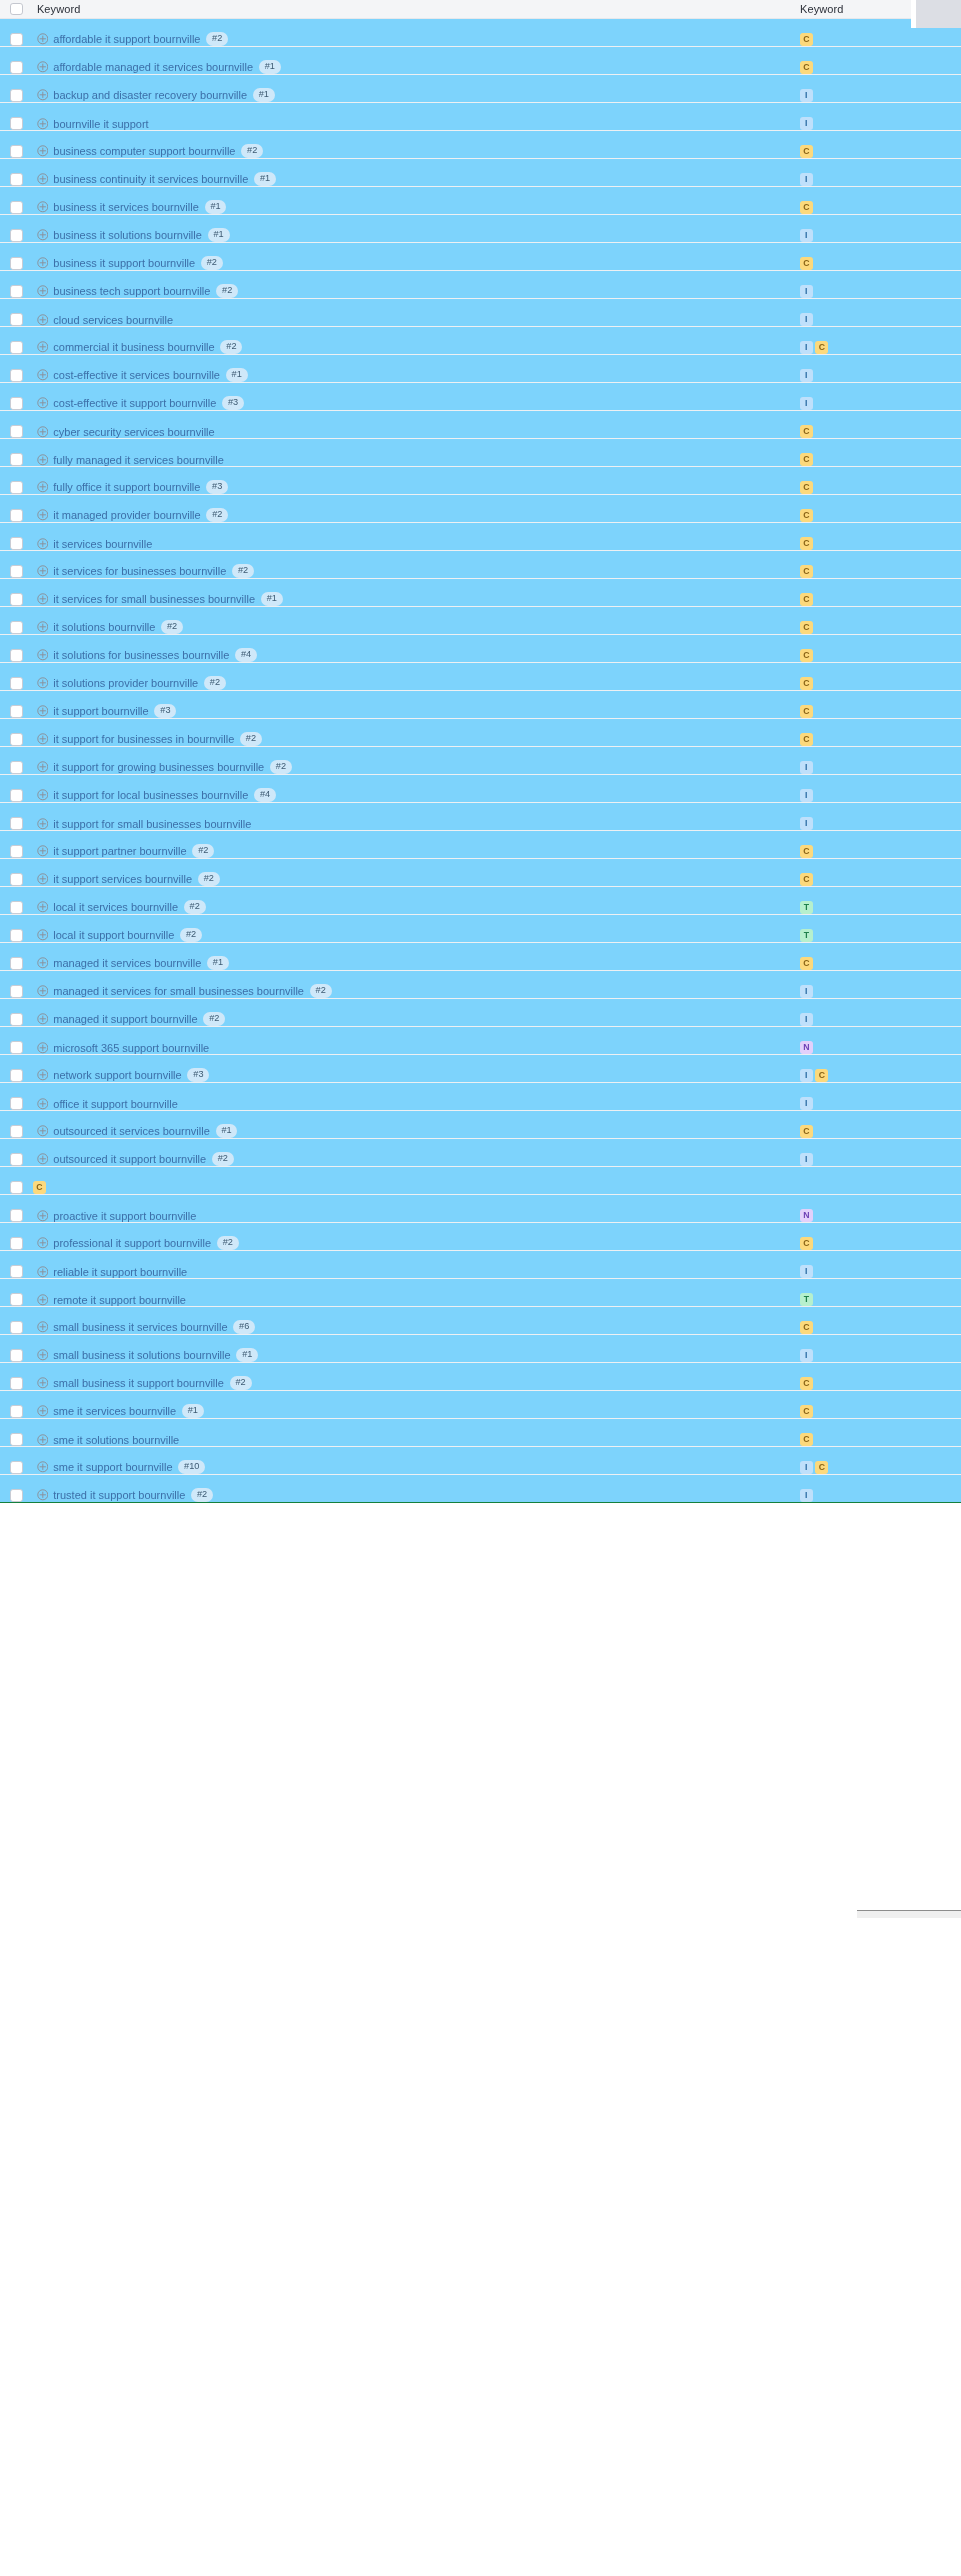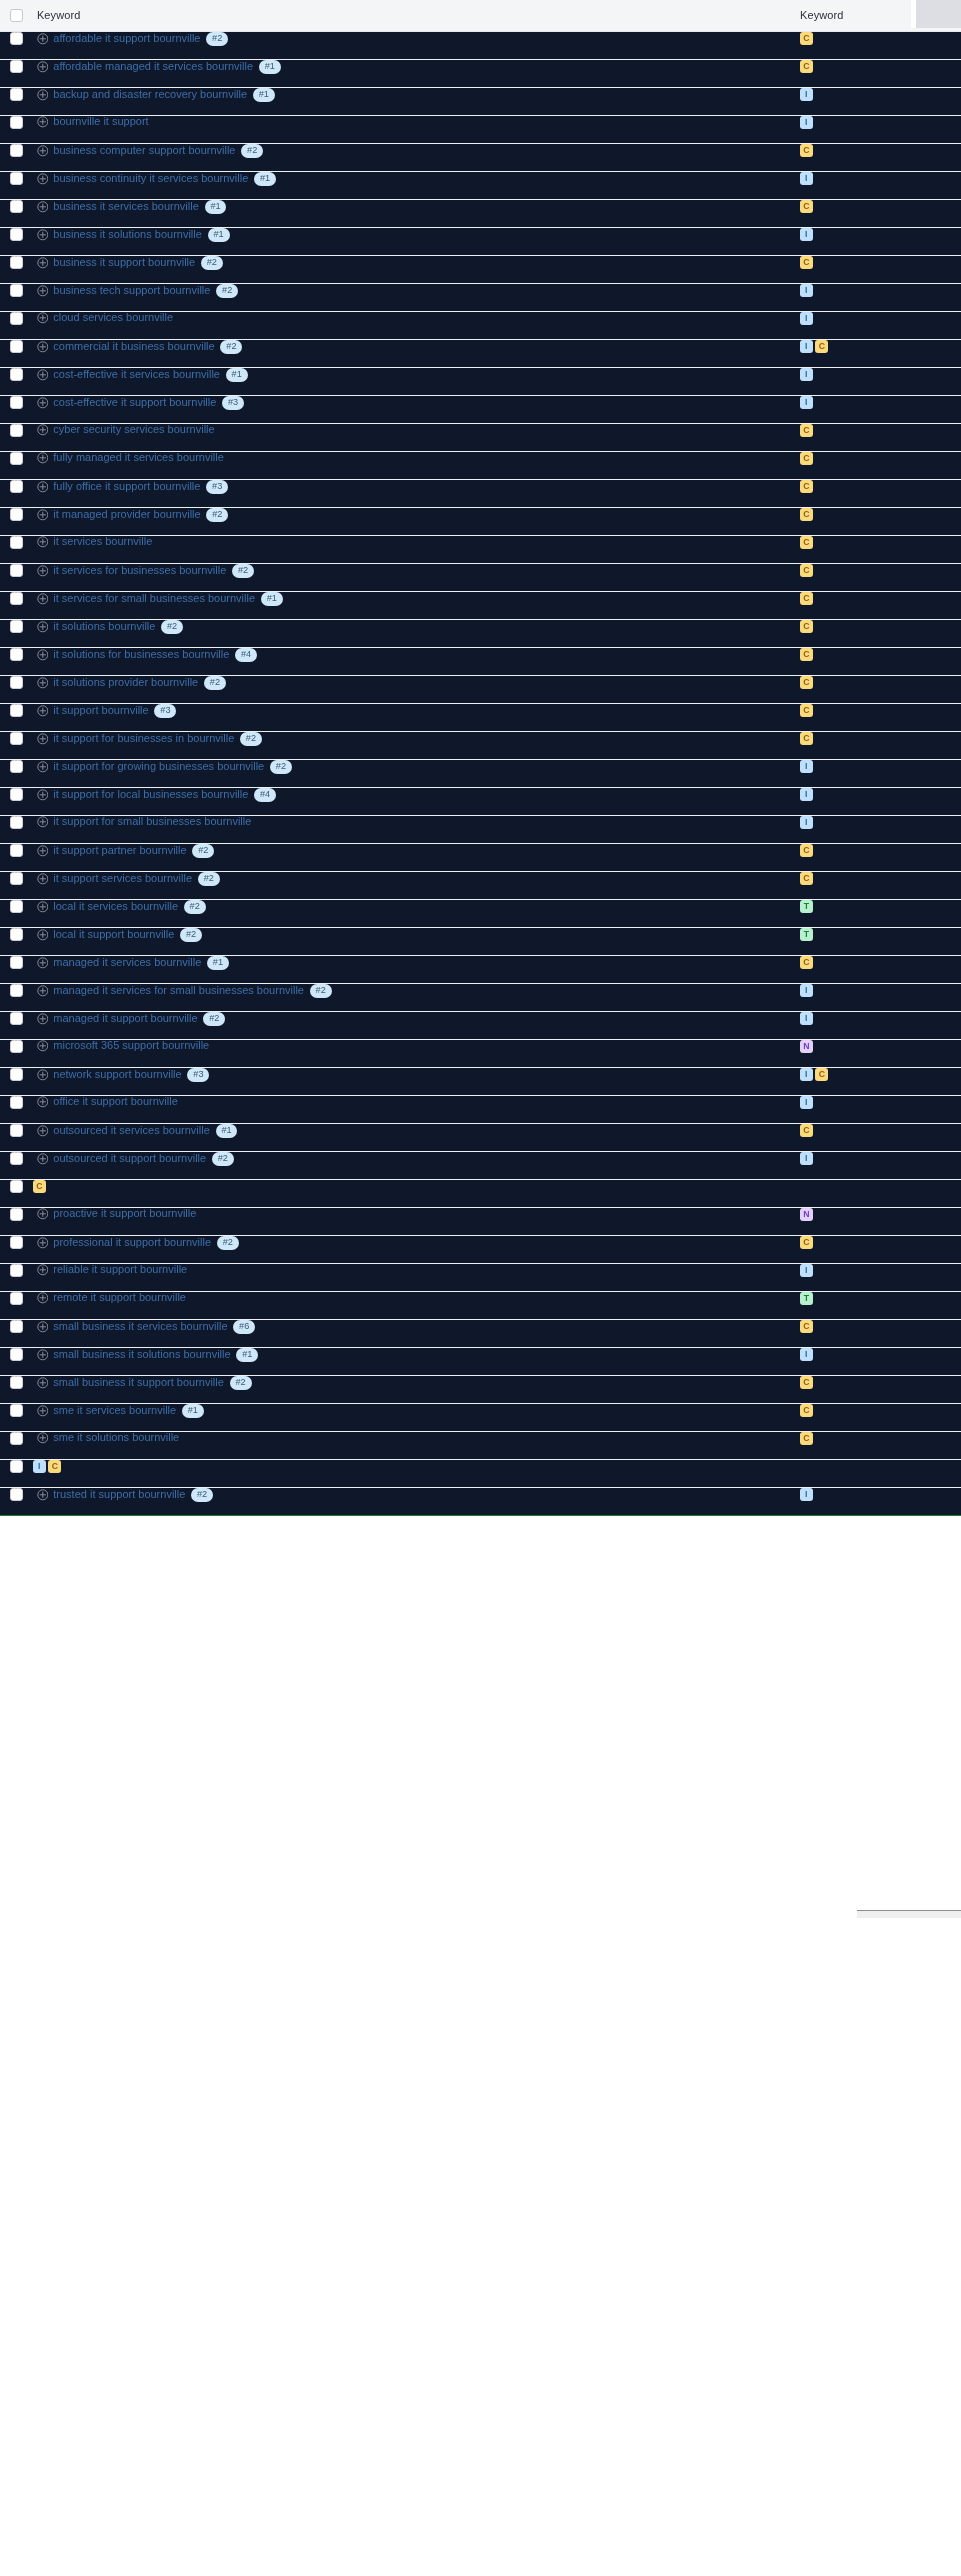--- a/index.html
+++ b/index.html
@@ -18,21 +18,21 @@
 
   .keyword-table {
     width: 962px;
     position: relative;
   }
 
   
   .table-header {
     display: flex;
     align-items: center;
-    height: 32px;
+    height: 19px;
     background: #f4f5f7;
     border-bottom: 1px solid #e6e8ec;
     position: relative;
   }
   .table-header .hdr-scroll-cap {
     position: absolute;
     right: 0;
     top: 0;
     width: 46px;
     height: 28px;
@@ -89,24 +89,24 @@
     border: 1px solid #c9ccd4;
     border-radius: 2.9px;
     background: #ffffff;
     display: inline-block;
   }
   .table-header .cbox { border-color: #c4c7cf; }
 
   
   .row {
     display: flex;
-    align-items: flex-start;
+    align-items: flex-end;
     height: 28px;
     border-bottom: 1px solid #eef0f3;
-    background: #0f172a;
+    background: #7dd3fc;
   }
   .row:last-child { border-bottom: 1px solid #15803d; }
 
   .plus-icon {
     width: 11.6px;
     height: 11.6px;
     min-width: 11.6px;
     margin-right: 4.8px;
     display: inline-flex;
     align-items: center;
@@ -1235,20 +1235,30 @@
           <div class="intent-wrap">
             <span class="ibadge C">C</span>
           </div>
         </div>
         <div class="col-tail"></div>
       </div>
       <div class="row">
         <div class="col-check">
           <span class="cbox"></span>
         </div>
+        <div class="col-keyword">
+          <span class="plus-icon">
+            <svg width="11.6" height="11.6" viewBox="0 0 12 12">
+              <circle cx="6" cy="6" r="5.2" fill="none" stroke="currentColor" stroke-width="1"></circle>
+              <path d="M6 3.2 V8.8 M3.2 6 H8.8" stroke="currentColor" stroke-width="1" stroke-linecap="round"></path>
+            </svg>
+          </span>
+          <span class="kw-text">sme it support bournville</span>
+          <span class="rank-badge">#10</span>
+        </div>
         <div class="col-intent">
           <div class="intent-wrap">
             <span class="ibadge I">I</span>
             <span class="ibadge C">C</span>
           </div>
         </div>
         <div class="col-tail"></div>
       </div>
       <div class="row">
         <div class="col-check">

